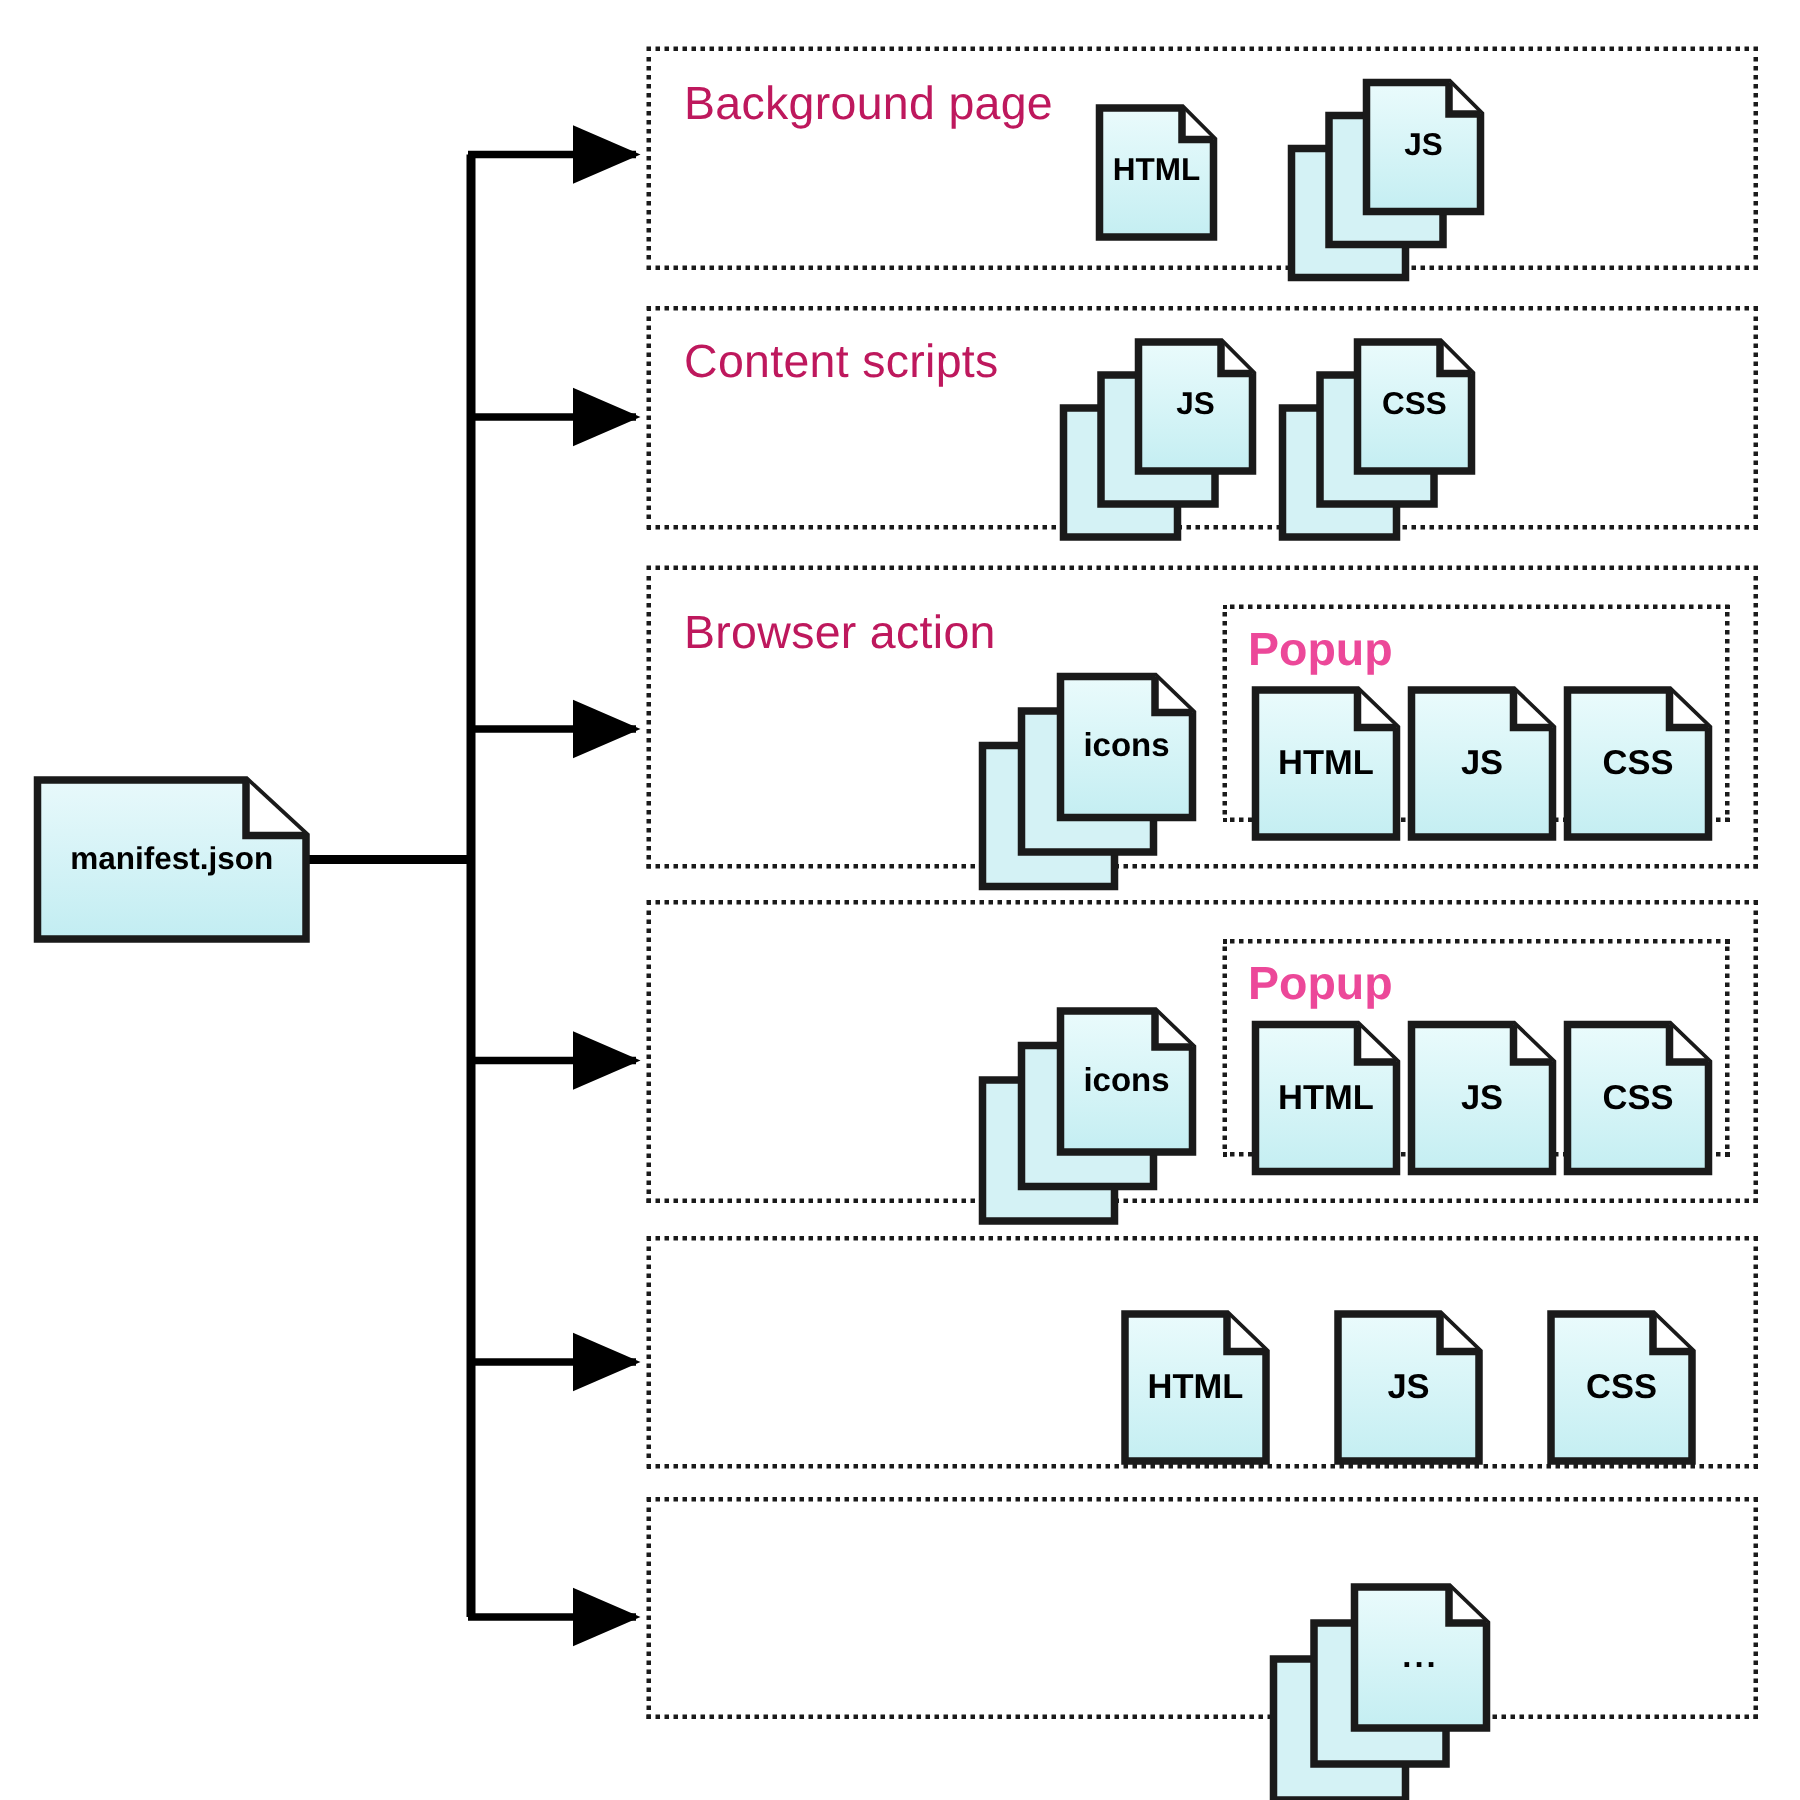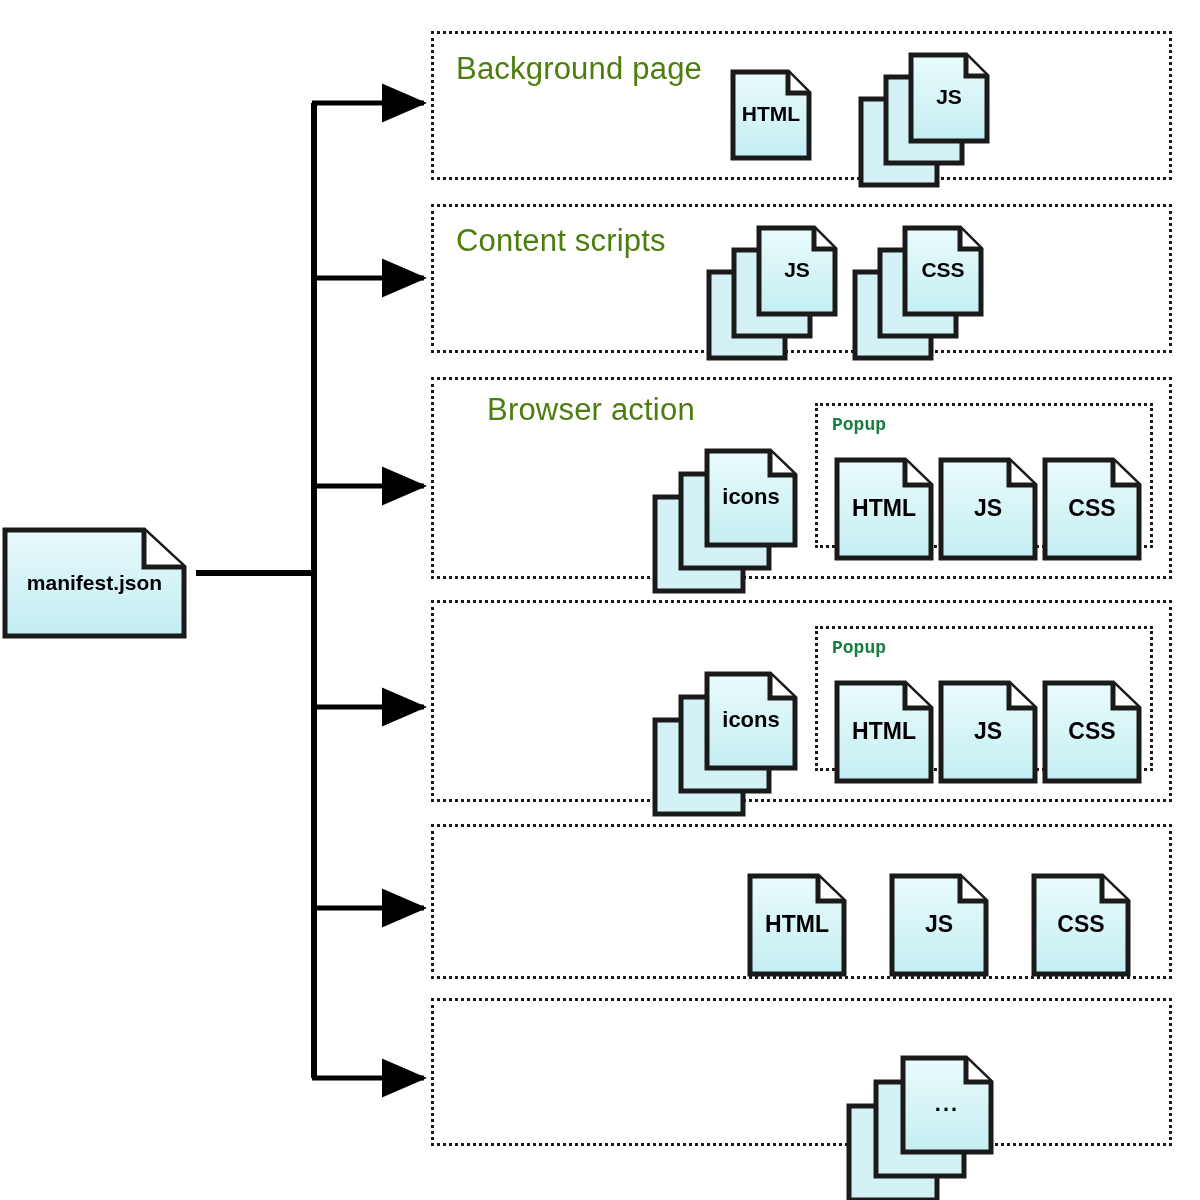--- a/index.html
+++ b/index.html
@@ -17,25 +17,24 @@
     position: relative;
     width: 1200px;
     height: 1200px;
     background: #ffffff;
     overflow: hidden;
   }
 
   
   .root-node {
     position: absolute;
-    left: 2px;
+    left: 22px;
     top: 517px;
     width: 185px;
     height: 112px;
-    margin-top: 10px;
   }
   .file-shape {
     position: relative;
     width: 100%;
     height: 100%;
   }
   .file-shape svg {
     position: absolute;
     left: 0;
     top: 0;
@@ -73,41 +72,41 @@
     position: absolute;
     left: 431px;
     width: 741px;
     border: 3px dotted #1a1a1a;
     box-sizing: border-box;
     background: #ffffff;
   }
   .section-title {
     position: absolute;
     left: 22px;
-    color: #4d7c0f;
+    color: #be185d;
     font-size: 31px;
     letter-spacing: 0.2px;
     white-space: nowrap;
   }
 
   
   .popup-box {
     position: absolute;
     border: 3px dotted #1a1a1a;
     box-sizing: border-box;
     background: #ffffff;
   }
   .popup-title {
     position: absolute;
     left: 14px;
     top: 9px;
-    font-family: Liberation Mono, monospace;
+    font-family: Liberation Sans, sans-serif;
     font-weight: bold;
-    font-size: 18px;
-    color: #15803d;
+    font-size: 31px;
+    color: #ec4899;
     white-space: nowrap;
   }
 
   
   .icon {
     position: absolute;
   }
   .icon .file-label {
     color: #000000;
     font-weight: bold;
@@ -284,21 +283,21 @@
             <path d="M3,3 L58,3 L79,24 L79,89 L3,89 Z" fill="url(#g4)" stroke="#1a1a1a" stroke-width="5" stroke-linejoin="miter"></path>
             <path d="M58,3 L58,24 L79,24" fill="#ffffff" stroke="#1a1a1a" stroke-width="5" stroke-linejoin="miter"></path>
           </svg>
         </div>
         <div class="file-label">CSS</div>
       </div>
     </div>
   </div>
 
   <div class="section" style="top:377px; height:202px;">
-    <div class="section-title" style="top:12px;margin-left:31px;">Browser action</div>
+    <div class="section-title" style="top:24px;">Browser action</div>
 
     <div class="stack" style="left:218px; top:32px; width:146px; height:120px;">
       <div class="icon icon-md" style="left:0px; top:46px;">
         <div class="file-shape">
           <svg viewBox="0 0 94 100" preserveAspectRatio="none">
             <path d="M3,3 L66,3 L91,27 L91,97 L3,97 Z" fill="#d4f2f5" stroke="#1a1a1a" stroke-width="5" stroke-linejoin="miter"></path>
           </svg>
         </div>
       </div>
       <div class="icon icon-md" style="left:26px; top:23px;">

